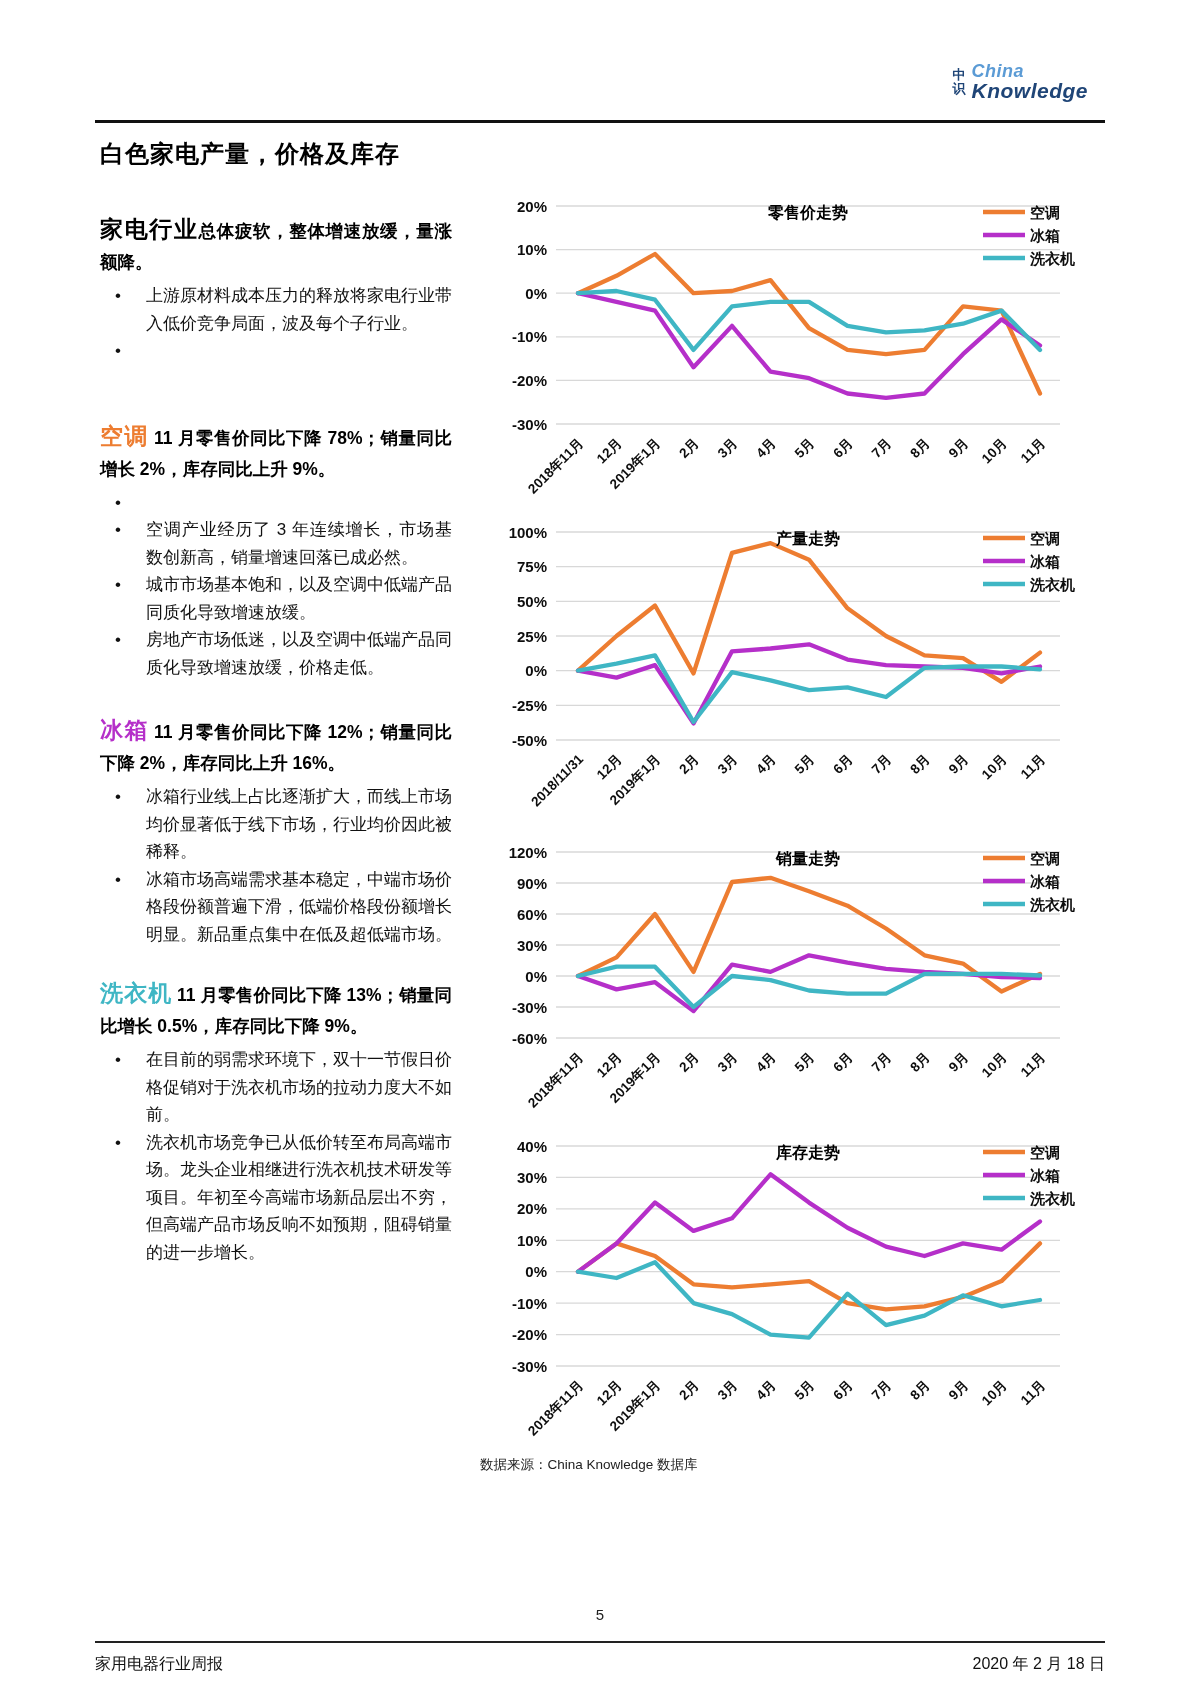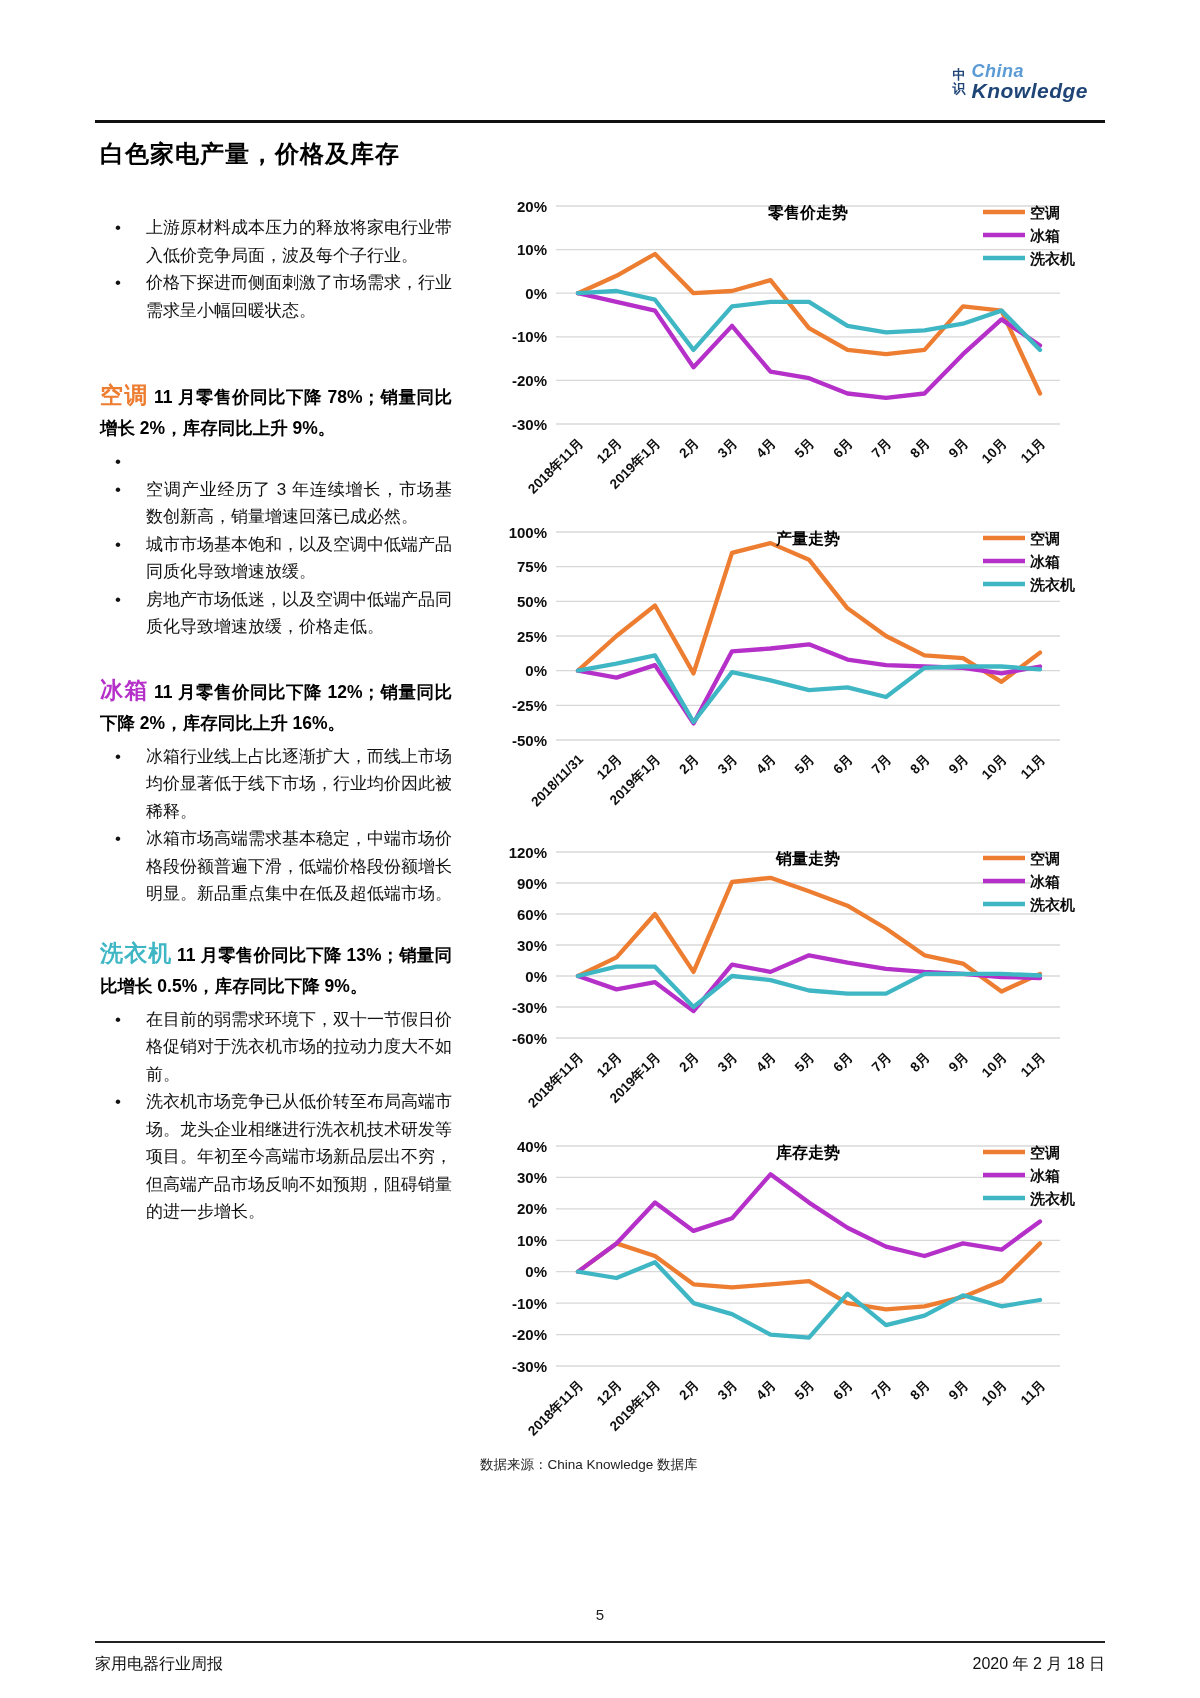--- a/index.html
+++ b/index.html
@@ -87,28 +87,30 @@
       <span class="l1">China</span>
       <span class="l2">Knowledge</span>
     </div>
   </div>
   <div class="header-rule"></div>
 
   <div class="left-col">
     <h1 class="page-title">白色家电产量，价格及库存</h1>
 
     <div class="section" id="section-industry">
+      <div class="sec-head">
+        <span class="lead" style="color: rgb(0, 0, 0);">家电行业</span><span class="rest">总体疲软，整体增速放缓，量涨额降。</span>
+      </div>
       <div class="bullets">
         <div class="bullet">
             <span class="dot">•</span>
             <span class="btext">上游原材料成本压力的释放将家电行业带入低价竞争局面，波及每个子行业。</span>
           </div>
         <div class="bullet">
             <span class="dot">•</span>
-            <span class="btext">价格下探进而侧面刺激了市场需求，行业需求呈小幅回暖状态。</span>
           </div>
       </div>
     </div>
 
     <div class="section" id="section-aircon">
       <div class="sec-head">
         <span class="lead" style="color: rgb(237, 125, 49);">空调</span> <span class="rest">11 月零售价同比下降 78%；销量同比增长 2%，库存同比上升 9%。</span>
       </div>
       <div class="bullets">
         <div class="bullet">

